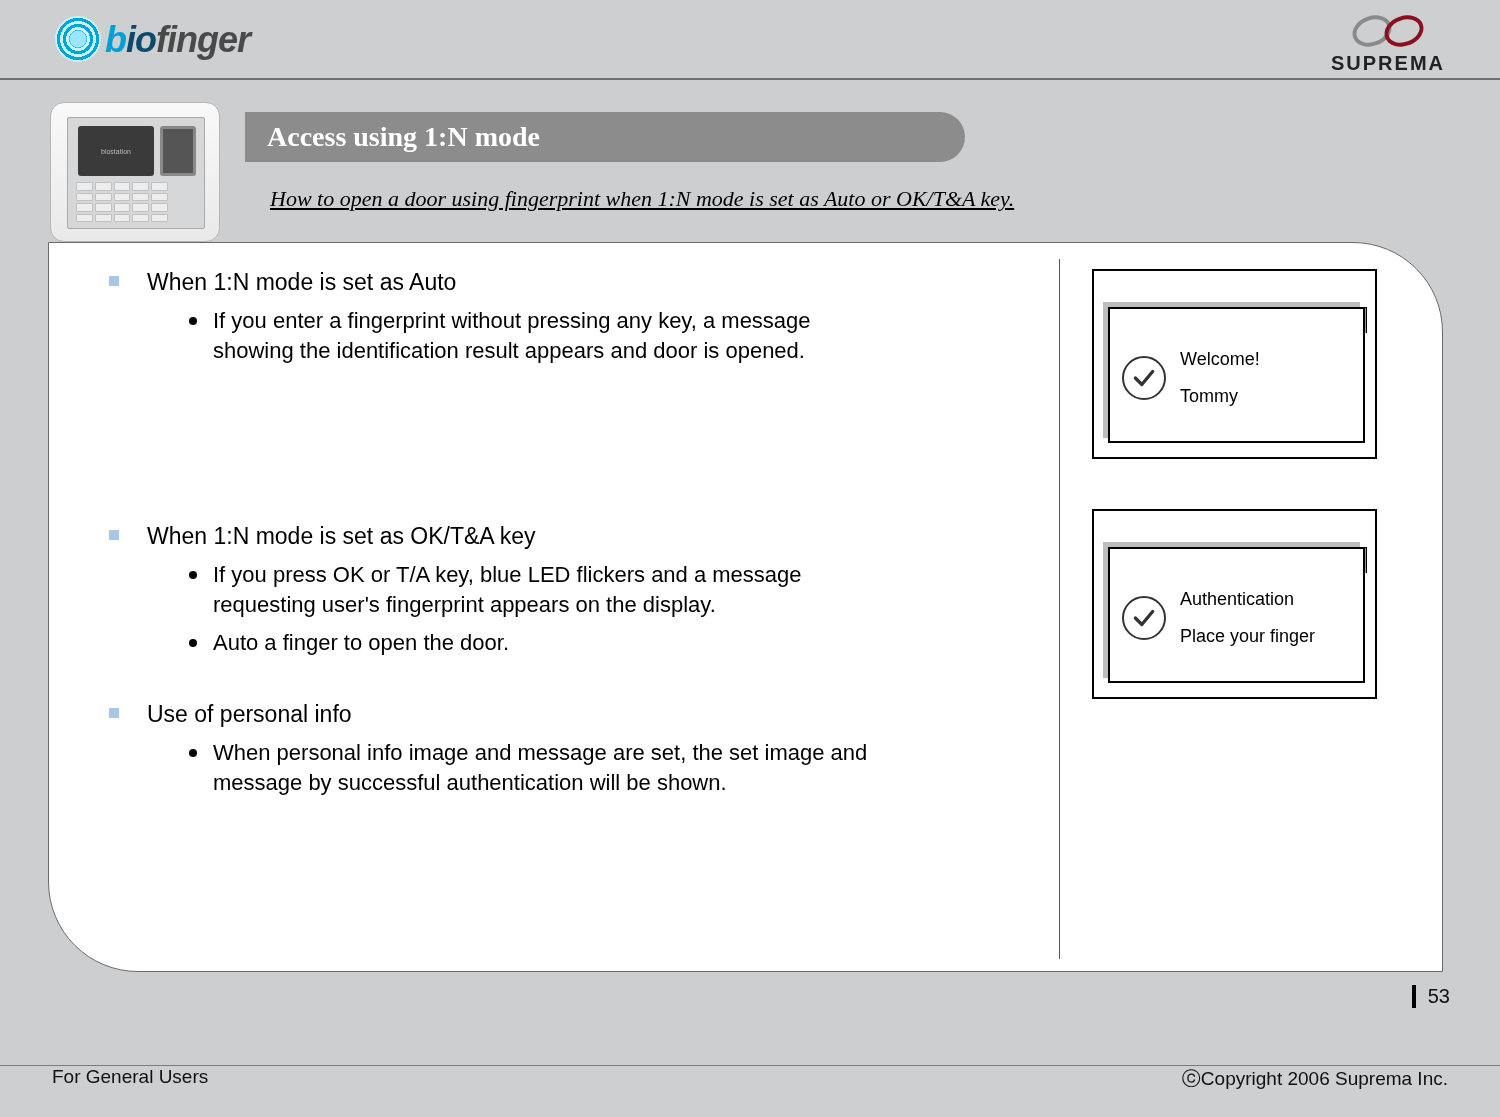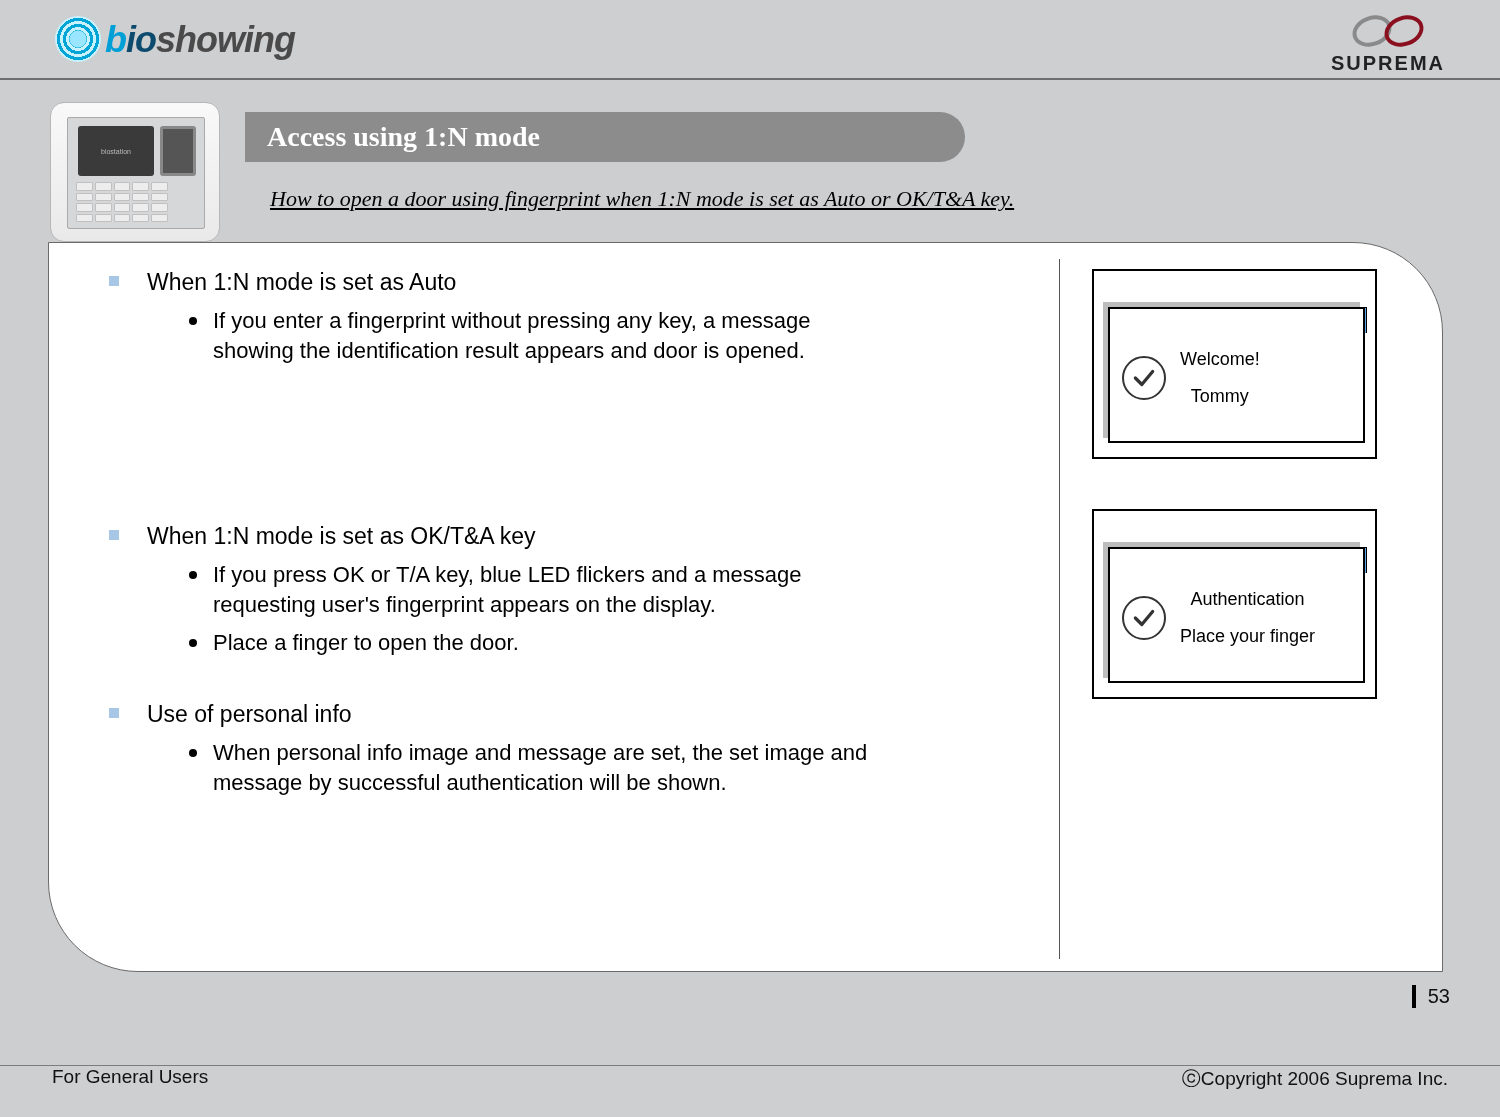--- a/index.html
+++ b/index.html
@@ -175,21 +175,21 @@
     border:1px solid #000; border-bottom:none;margin-top:30px;
   }
   .inner-frame {
     position:absolute; top:36px; left:14px; right:10px; bottom:14px;
     border:2px solid #000;
     background:#fff;
     box-shadow: -5px -5px 0 #bdbdbd;
   }
   .msg-row {
     position:absolute; left:12px; right:10px; top:18px; bottom:12px;
-    display:flex; align-items:center;text-align:center;
+    display:flex; align-items:center;
   }
   .check-icon {
     width:44px; height:44px; border:2.5px solid #333; border-radius:50%;
     display:flex; align-items:center; justify-content:center;
     margin-right:14px; flex:none;
   }
   .check-icon svg { width:26px; height:26px; }
   .msg-texts { font-size:18px; line-height:1.5; }
   .msg-line2 { margin-top:10px; }
 
@@ -210,21 +210,21 @@
   }
 </style>
 </head>
 <body>
 <div class="page">
 
   <div class="topbar">
     <div class="brand-left">
       <div class="brand-swirl"></div>
       <span class="brand-text">
-        <span class="brand-b">b</span><span class="brand-io">io</span><span class="brand-rest">showing</span>
+        <span class="brand-b">b</span><span class="brand-io">io</span><span class="brand-rest">finger</span>
       </span>
     </div>
     <div class="brand-right">
       <div class="suprema-logo">
         <div class="suprema-loop loop-a"></div>
         <div class="suprema-loop loop-b"></div>
       </div>
       <div class="suprema-text">SUPREMA</div>
     </div>
   </div>
@@ -275,21 +275,21 @@
         </ul>
 
         <div class="block-gap-lg"></div>
 
         <h3 class="section">
           <span class="sqbullet"></span>
           <span>When 1:N mode is set as OK/T&amp;A key</span>
         </h3>
         <ul class="dots">
           <li>If you press OK or T/A key, blue LED flickers and a message requesting user's fingerprint appears on the display.</li>
-          <li>Place a finger to open the door.</li>
+          <li>Auto a finger to open the door.</li>
         </ul>
 
         <div class="block-gap-md"></div>
 
         <h3 class="section">
           <span class="sqbullet"></span>
           <span>Use of personal info</span>
         </h3>
         <ul class="dots">
           <li>When personal info image and message are set, the set image and message by successful authentication will be shown.</li>

